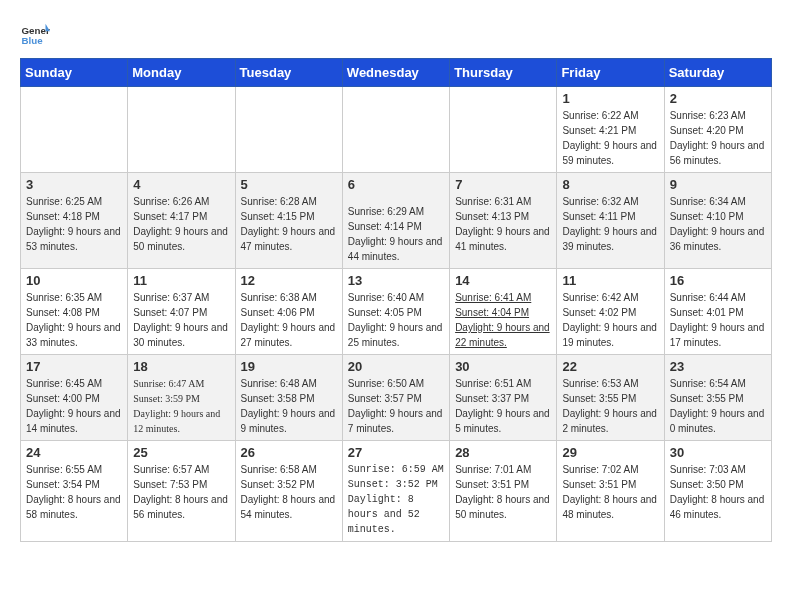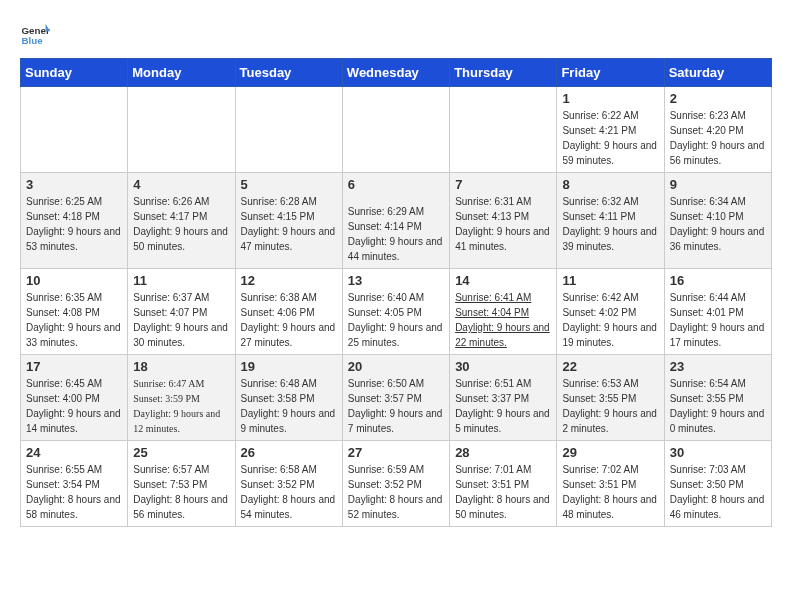--- a/index.html
+++ b/index.html
@@ -274,21 +274,21 @@
 Daylight: 8 hours and 56 minutes.</div>
         </td>
         <td>
           <span class="day-num">26</span>
           <div class="day-detail" style="white-space: pre-line;">Sunrise: 6:58 AM
 Sunset: 3:52 PM
 Daylight: 8 hours and 54 minutes.</div>
         </td>
         <td>
           <span class="day-num">27</span>
-          <div class="day-detail" style="white-space: pre-line;">Sunrise: 6:59 AM
+          <div class="day-detail" style="white-space: pre-line; font-family: Liberation Mono, monospace;">Sunrise: 6:59 AM
 Sunset: 3:52 PM
 Daylight: 8 hours and 52 minutes.</div>
         </td>
         <td>
           <span class="day-num">28</span>
           <div class="day-detail" style="white-space: pre-line;">Sunrise: 7:01 AM
 Sunset: 3:51 PM
 Daylight: 8 hours and 50 minutes.</div>
         </td>
         <td>

